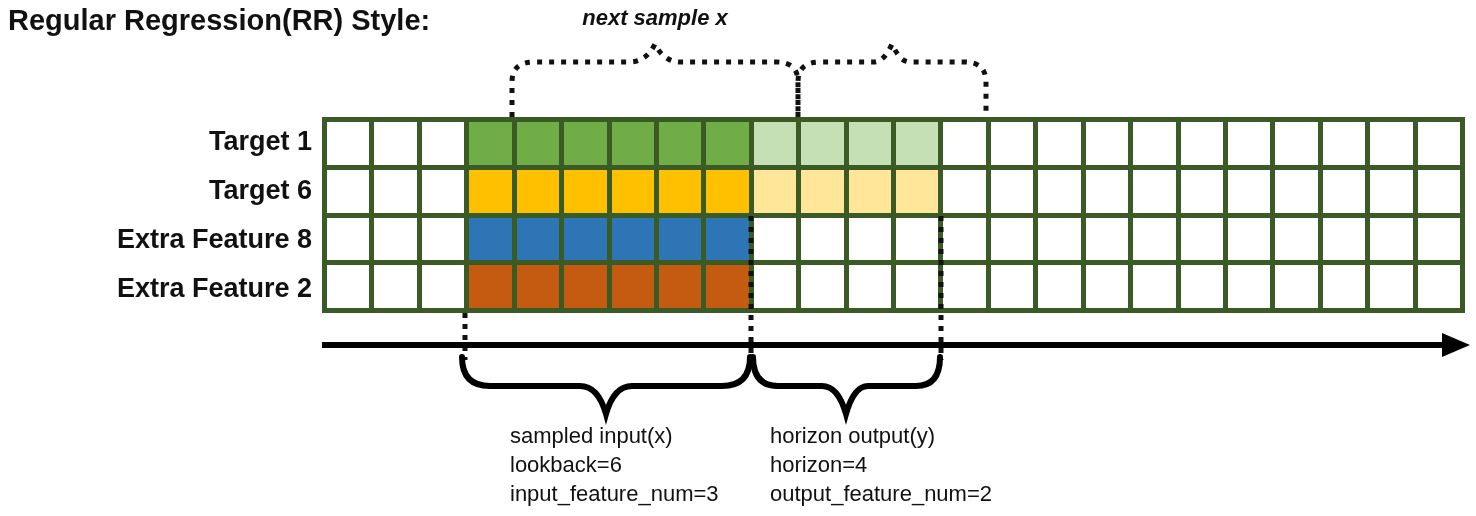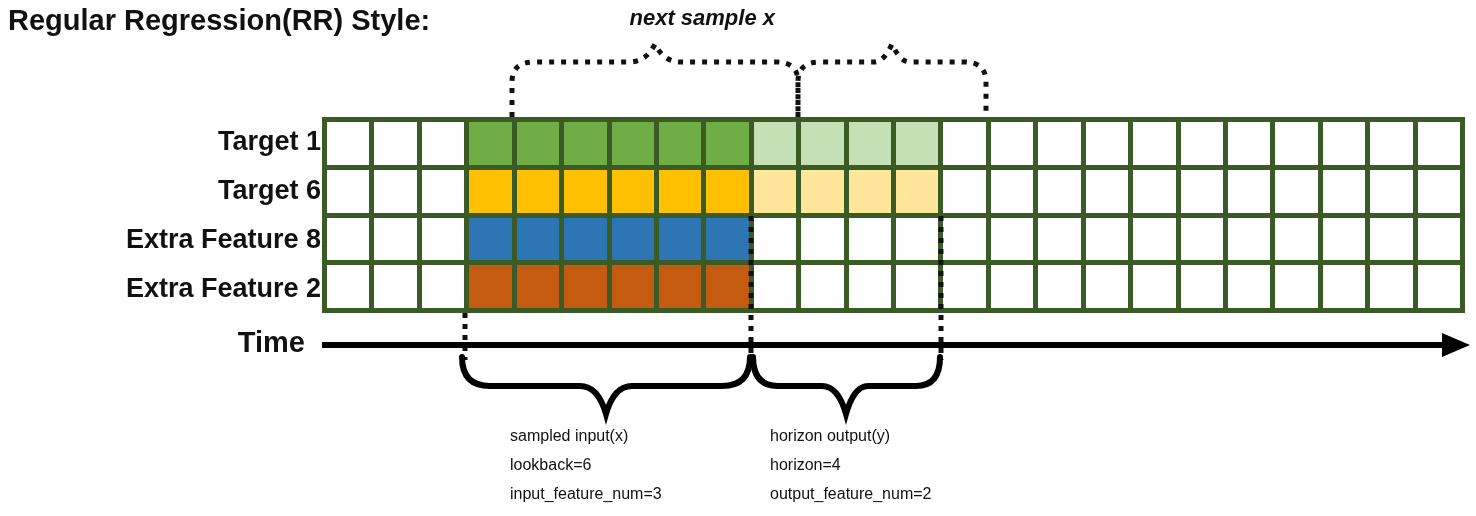--- a/index.html
+++ b/index.html
@@ -8,42 +8,42 @@
     font-family:"Liberation Sans", sans-serif;color:#111;overflow:hidden;
   }
   .title{
     position:absolute;left:8px;top:4px;font-size:29px;font-weight:bold;
     letter-spacing:0px;white-space:nowrap;
   }
   .toplabel{
     position:absolute;top:5px;width:300px;text-align:center;
     font-size:22px;font-style:italic;font-weight:600;white-space:nowrap;
   }
-  #next-x-label{left:475px;text-align:right;}
+  #next-x-label{left:505px;}
   #next-y-label{left:742px;}
   .row-labels{
     position:absolute;left:0;top:117px;width:312px;height:196px;
-    display:grid;grid-template-rows:repeat(4,1fr);margin-left:9px;
+    display:grid;grid-template-rows:repeat(4,1fr);
   }
   .row-label{
     text-align:right;font-size:27px;font-weight:bold;
     display:flex;align-items:center;justify-content:flex-end;white-space:nowrap;
   }
   .sample-grid{
     position:absolute;left:322px;top:117px;width:1143px;height:196px;
     box-sizing:border-box;padding:5px;display:grid;gap:5px;
     grid-template-columns:repeat(24,1fr);grid-template-rows:repeat(4,1fr);
   }
   .cell{width:100%;height:100%;}
   .time-label{
     position:absolute;left:170px;top:326px;width:135px;text-align:right;
     font-size:29px;font-weight:bold;
   }
   .bottom-block{
-    position:absolute;top:421px;font-size:16px;line-height:29px;
+    position:absolute;top:421px;font-size:22px;line-height:29px;
     font-weight:500;white-space:nowrap;
   }
   #input-block{left:510px;}
   #output-block{left:770px;}
   svg.overlay{position:absolute;left:0;top:0;pointer-events:none;}
 </style>
 </head>
 <body>
 
 <div id="canvas">
@@ -151,21 +151,20 @@
       <div class="cell" style="background: rgb(255, 255, 255);"></div>
       <div class="cell" style="background: rgb(255, 255, 255);"></div>
       <div class="cell" style="background: rgb(255, 255, 255);"></div>
       <div class="cell" style="background: rgb(255, 255, 255);"></div>
       <div class="cell" style="background: rgb(255, 255, 255);"></div>
       <div class="cell" style="background: rgb(255, 255, 255);"></div>
       <div class="cell" style="background: rgb(255, 255, 255);"></div>
       <div class="cell" style="background: rgb(255, 255, 255);"></div>
     </div>
 
-  <div class="time-label">Time</div>
 
   <div class="bottom-block" id="input-block">
     <div>sampled input(x)</div>
     <div>lookback=6</div>
     <div>input_feature_num=3</div>
   </div>
   <div class="bottom-block" id="output-block">
     <div>horizon output(y)</div>
     <div>horizon=4</div>
     <div>output_feature_num=2</div>

